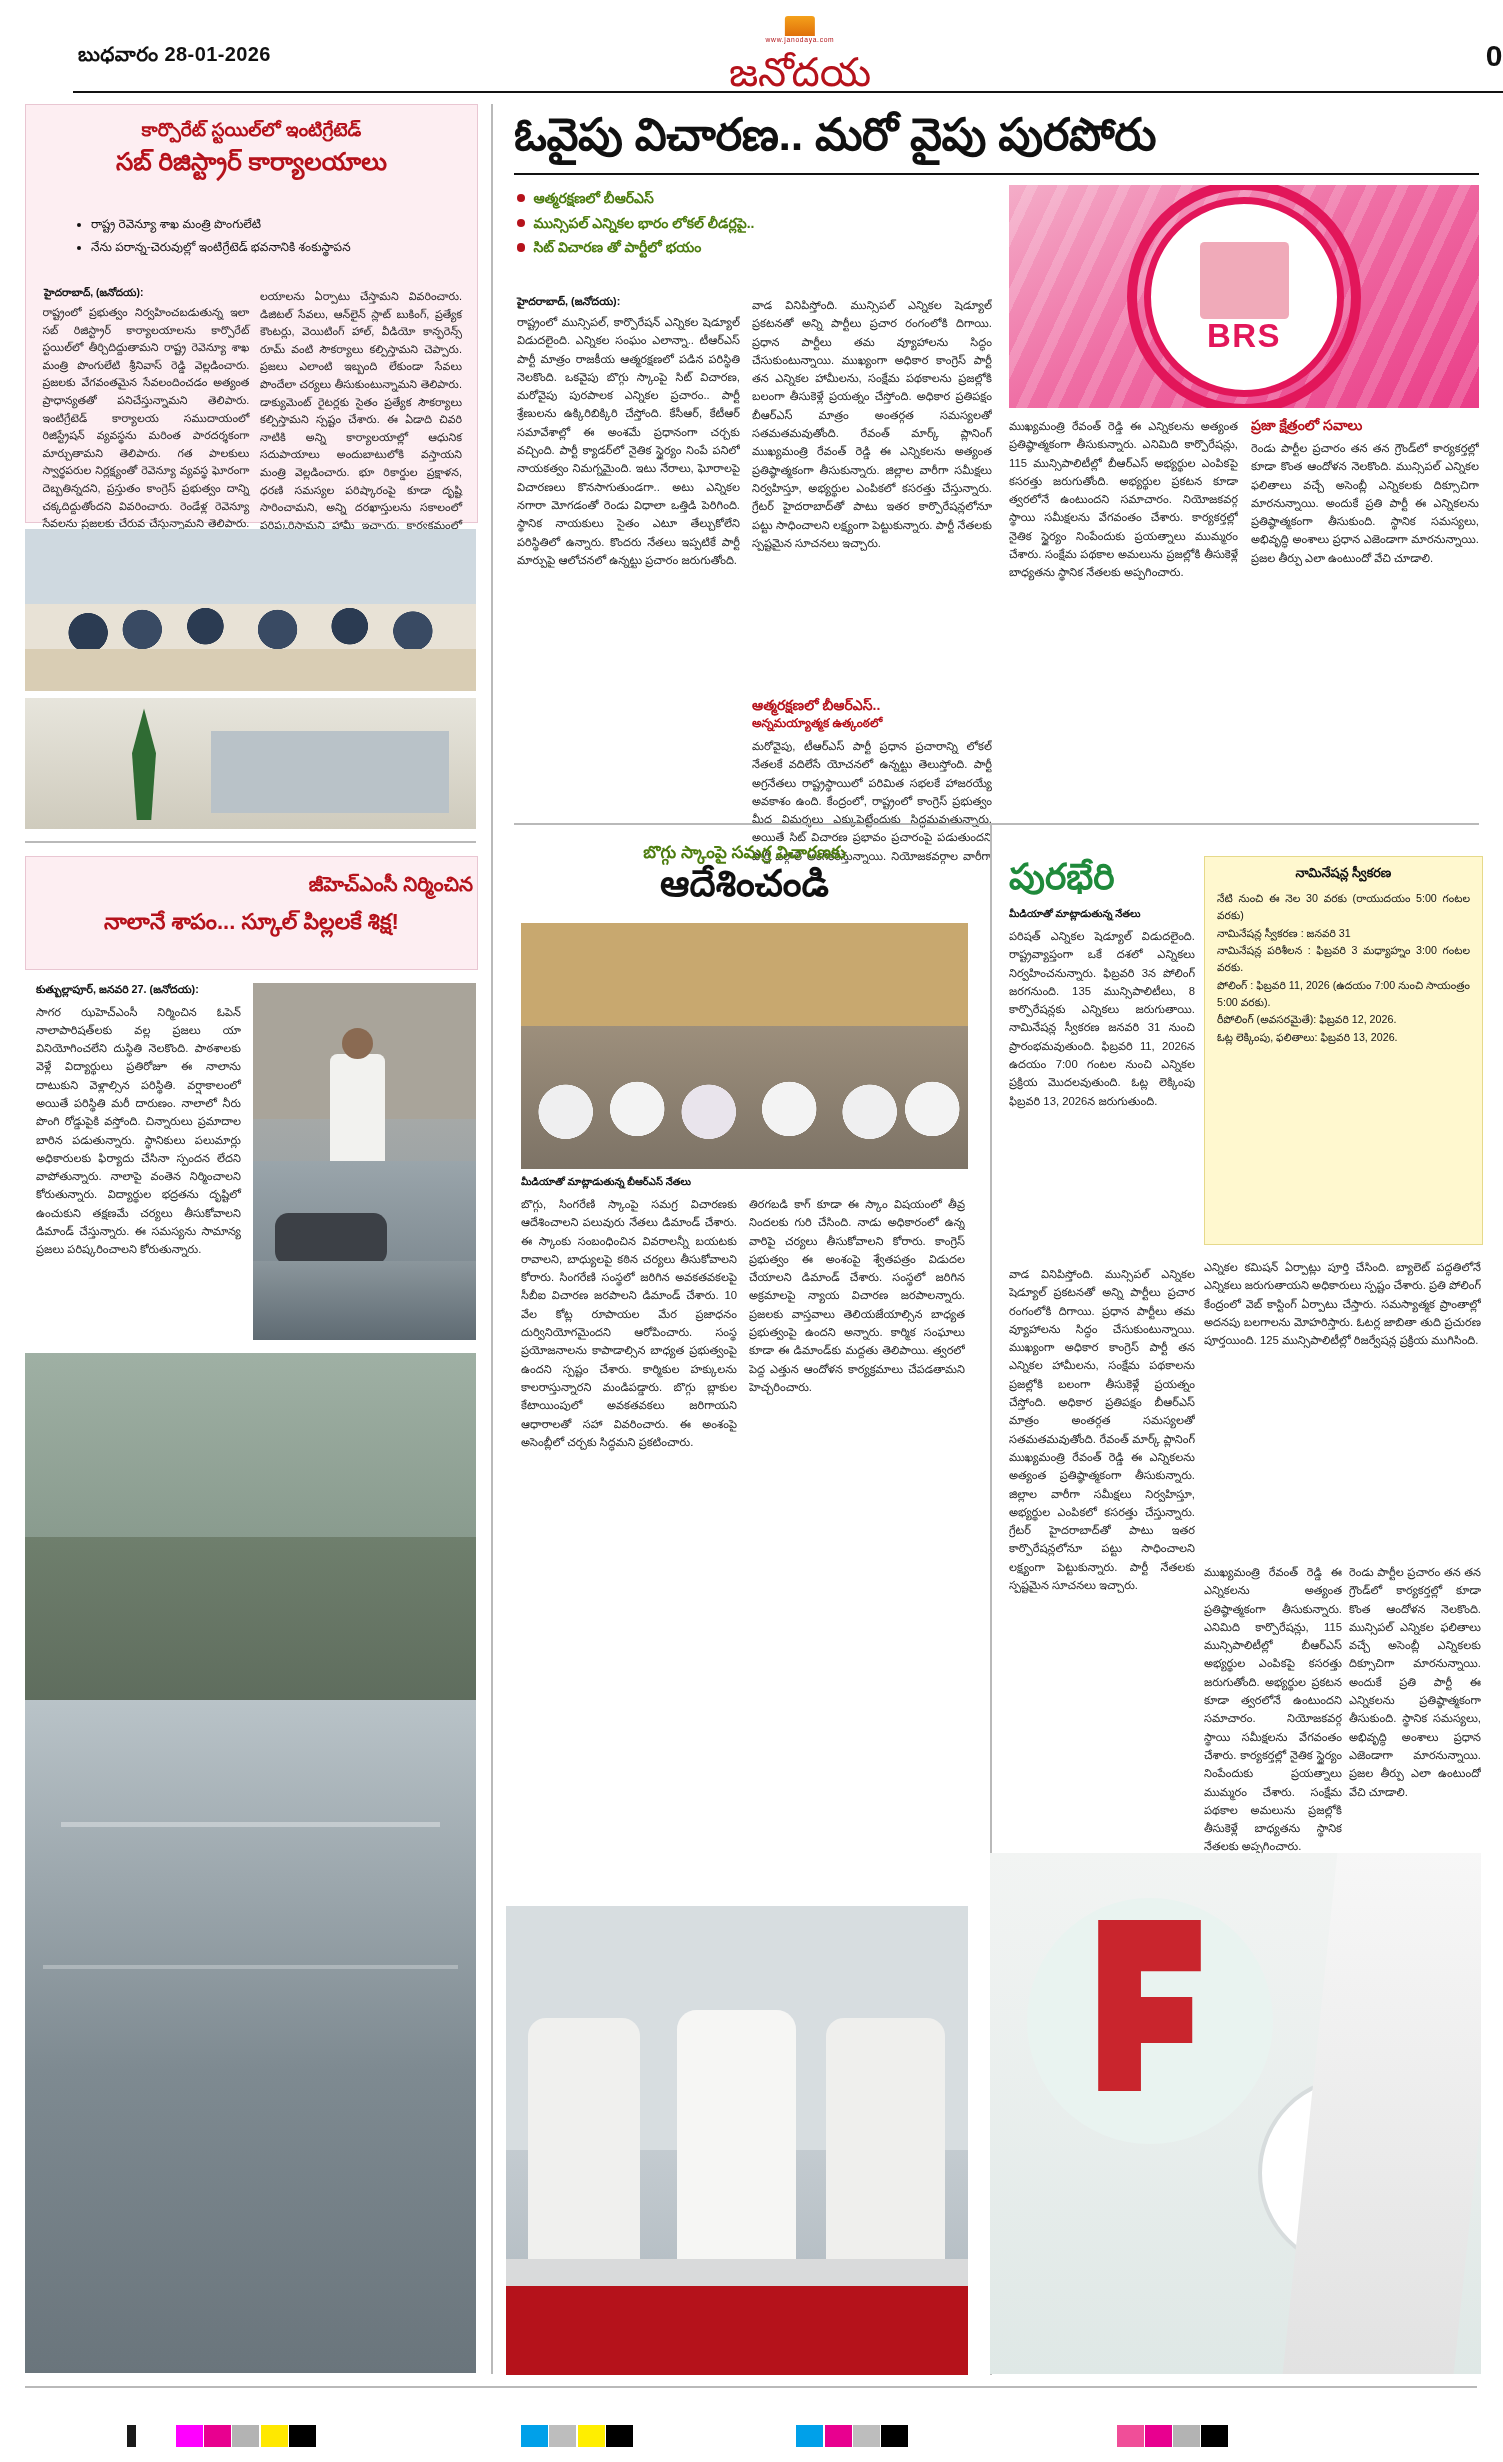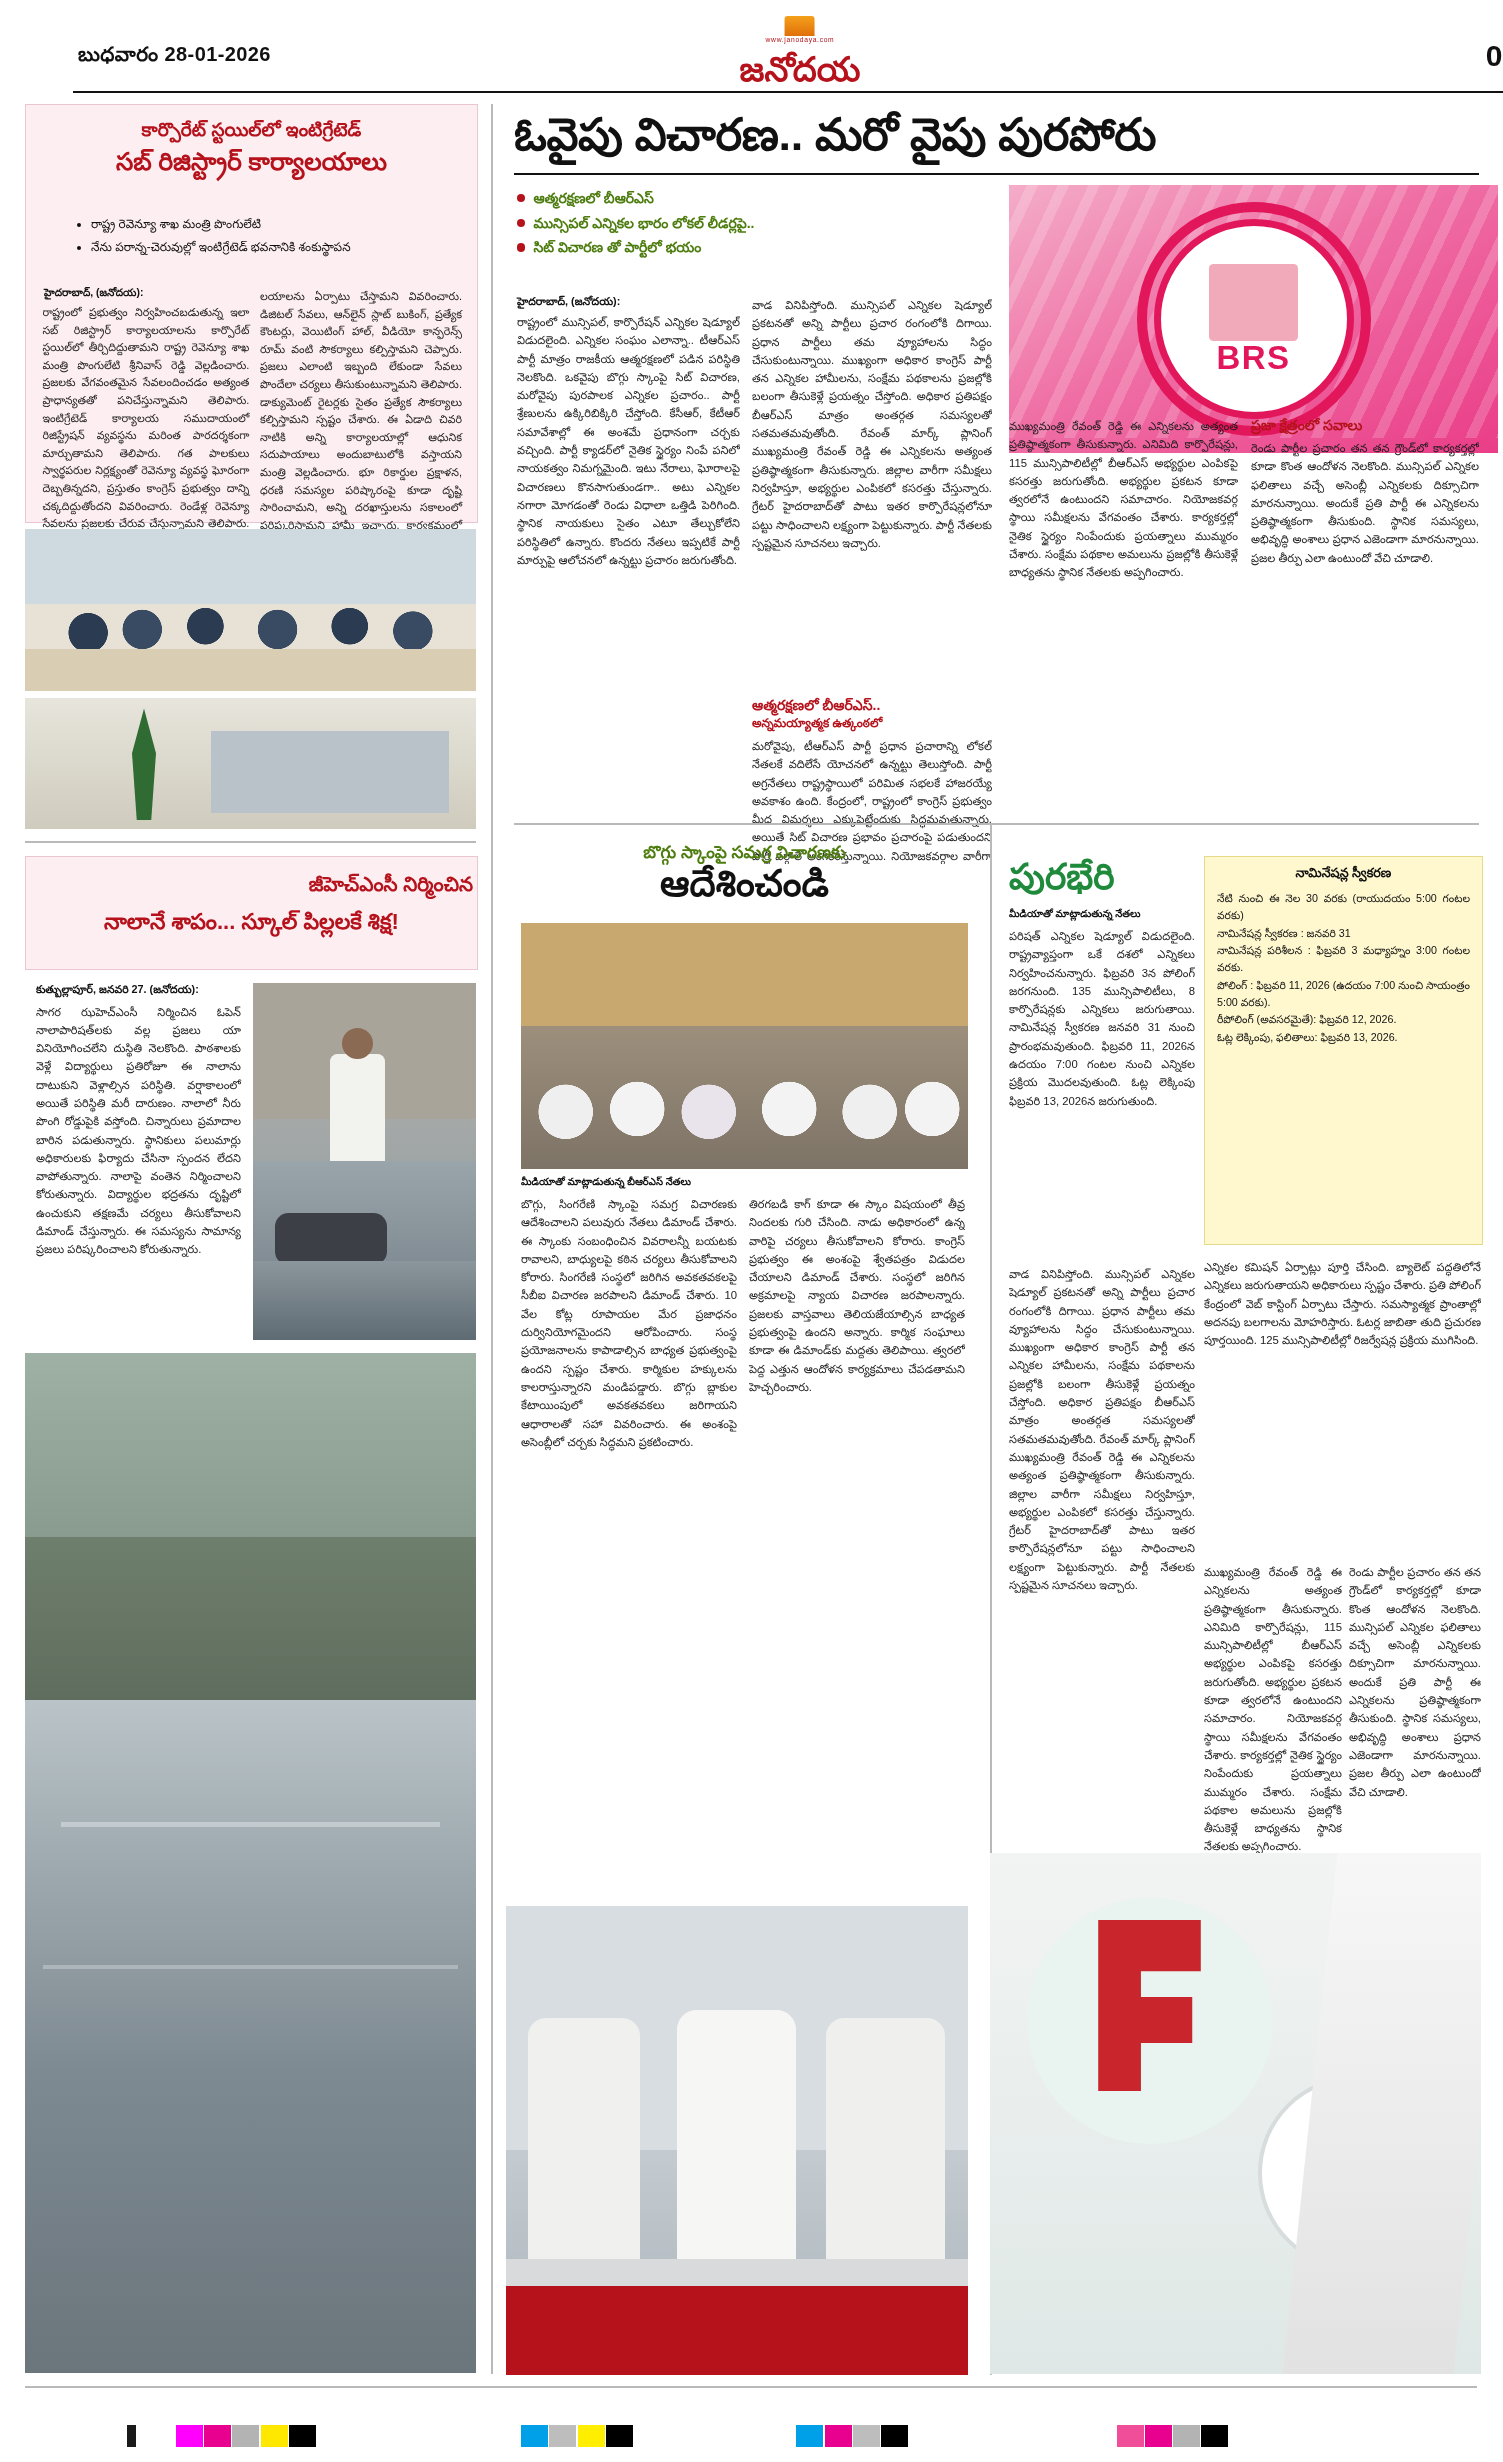--- a/index.html
+++ b/index.html
@@ -4,21 +4,21 @@
 <style>
   html,body{margin:0;padding:0;background:#ffffff;}
   body{width:1504px;height:2462px;font-family:"Liberation Sans",sans-serif;color:#111;}
   .page{position:relative;width:1504px;height:2462px;background:#fff;overflow:hidden;}
 
   
   .masthead{position:absolute;left:0;top:0;width:1504px;height:98px;margin-left:48px;}
   .mh-date{position:absolute;left:30px;top:43px;font-size:20px;font-weight:bold;color:#111;letter-spacing:0.4px;}
   .mh-logo{position:absolute;left:50%;transform:translateX(-50%);top:16.4px;text-align:center;}
   .mh-logo .topstrip{font-size:6.7px;color:#b01117;letter-spacing:0.7px;}
-  .mh-logo .lname{font-size:34px;font-weight:bold;color:#b5121b;line-height:1;margin-top:9px;font-family:"Liberation Sans",sans-serif;}
+  .mh-logo .lname{font-size:40px;font-weight:normal;color:#b5121b;line-height:1;margin-top:9px;font-family:"Liberation Sans",sans-serif;}
   .mh-logo .emblem{width:30px;height:19.4px;margin:0 auto;border-radius:3px 3px 0 0;background:linear-gradient(#f4a11b,#e0700a);}
   .mh-page{position:absolute;right:33px;top:39px;font-size:30px;font-weight:bold;color:#111;}
   .mh-rule{position:absolute;left:25px;top:91px;width:1452px;height:2.2px;background:#111;}
 
   
   .col-rule{position:absolute;background:#b9b9b9;width:1.5px;}
   .hrule{position:absolute;background:#b9b9b9;height:1.5px;}
   .body-te{font-size:11.3px;line-height:1.62;text-align:justify;color:#1b1b1b;}
   .dateline{font-size:10.8px;font-weight:bold;color:#111;}
 
@@ -39,21 +39,21 @@
   .mainhead{position:absolute;left:514px;top:109px;width:968px;font-size:45px;font-weight:bold;color:#111;letter-spacing:-0.4px;}
   .mainrule{position:absolute;left:514px;top:173px;width:965px;height:2.2px;background:#111;}
 
   .kicker{font-size:14px;font-weight:bold;color:#4d7c0f;line-height:1.5;}
   .kick-li{margin-bottom:3.7px;padding-left:16.4px;position:relative;}
   .kick-li:before{content:"";position:absolute;left:0;top:6px;width:8.2px;height:8.2px;background:#b5121b;border-radius:50%;}
 
   .subhead-red{font-size:14px;font-weight:bold;color:#b5121b;}
 
   
-  .brsart{position:absolute;left:1009px;top:185px;width:470px;height:268px;background:linear-gradient(150deg,#f4adc8,#ef6fa5 45%,#ea3d88);overflow:hidden;padding-left:19px;}
+  .brsart{position:absolute;left:1009px;top:185px;width:470px;height:223px;background:linear-gradient(150deg,#f4adc8,#ef6fa5 45%,#ea3d88);overflow:hidden;}
   .brsart .arcs{position:absolute;left:-30px;top:-30px;width:536px;height:283px;background:repeating-linear-gradient(115deg,rgba(255,255,255,.18) 0 10.4px,rgba(255,255,255,0) 10.4px 28px);}
   .brsart .emb{position:absolute;left:50%;top:50%;transform:translate(-50%,-50%);width:186px;height:186px;border-radius:50%;background:#fff;border:7.4px solid #e2165a;display:flex;align-items:center;justify-content:center;flex-direction:column;}
   .brsart .emb .mapbox{width:89px;height:77px;background:#f0aab9;border-radius:4.5px;}
   .brsart .emb .bt{font-size:33px;font-weight:bold;color:#e2165a;letter-spacing:1.5px;line-height:1;}
   .brsart .ringtxt{position:absolute;left:50%;top:50%;transform:translate(-50%,-50%);width:214px;height:214px;border-radius:50%;border:10.4px solid #e2165a;}
 
   
   .bigsub{font-size:37px;font-weight:bold;color:#111;}
   .purabheri{font-size:36px;font-weight:bold;color:#1f8a3b;}
 

